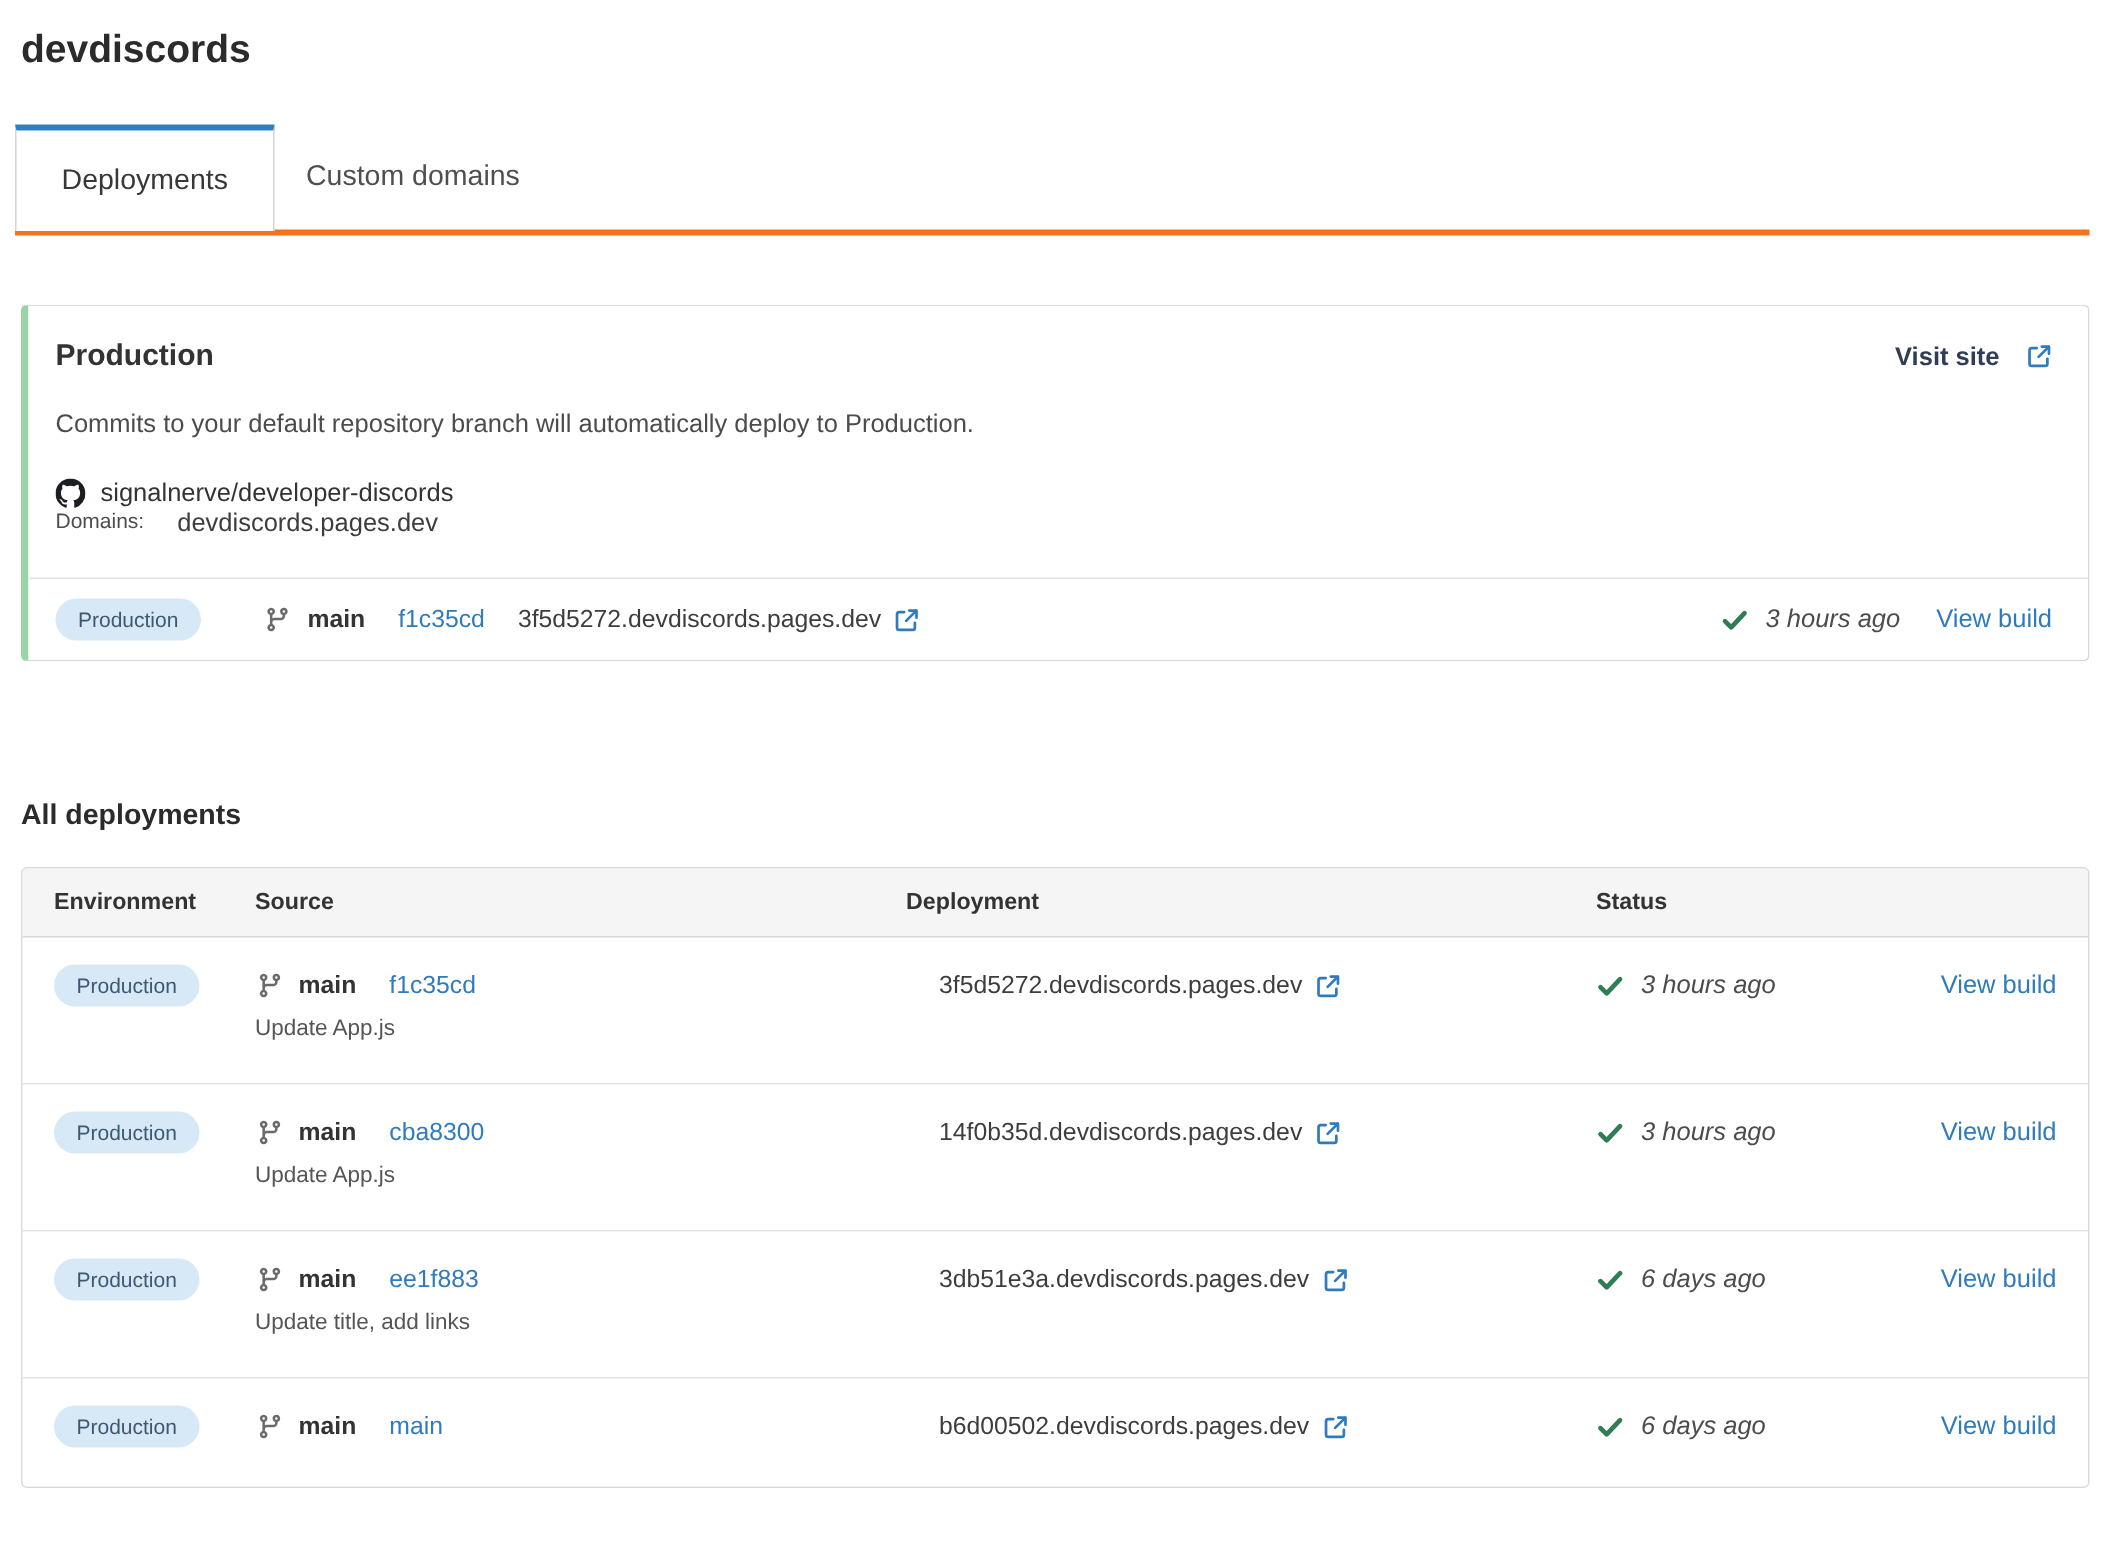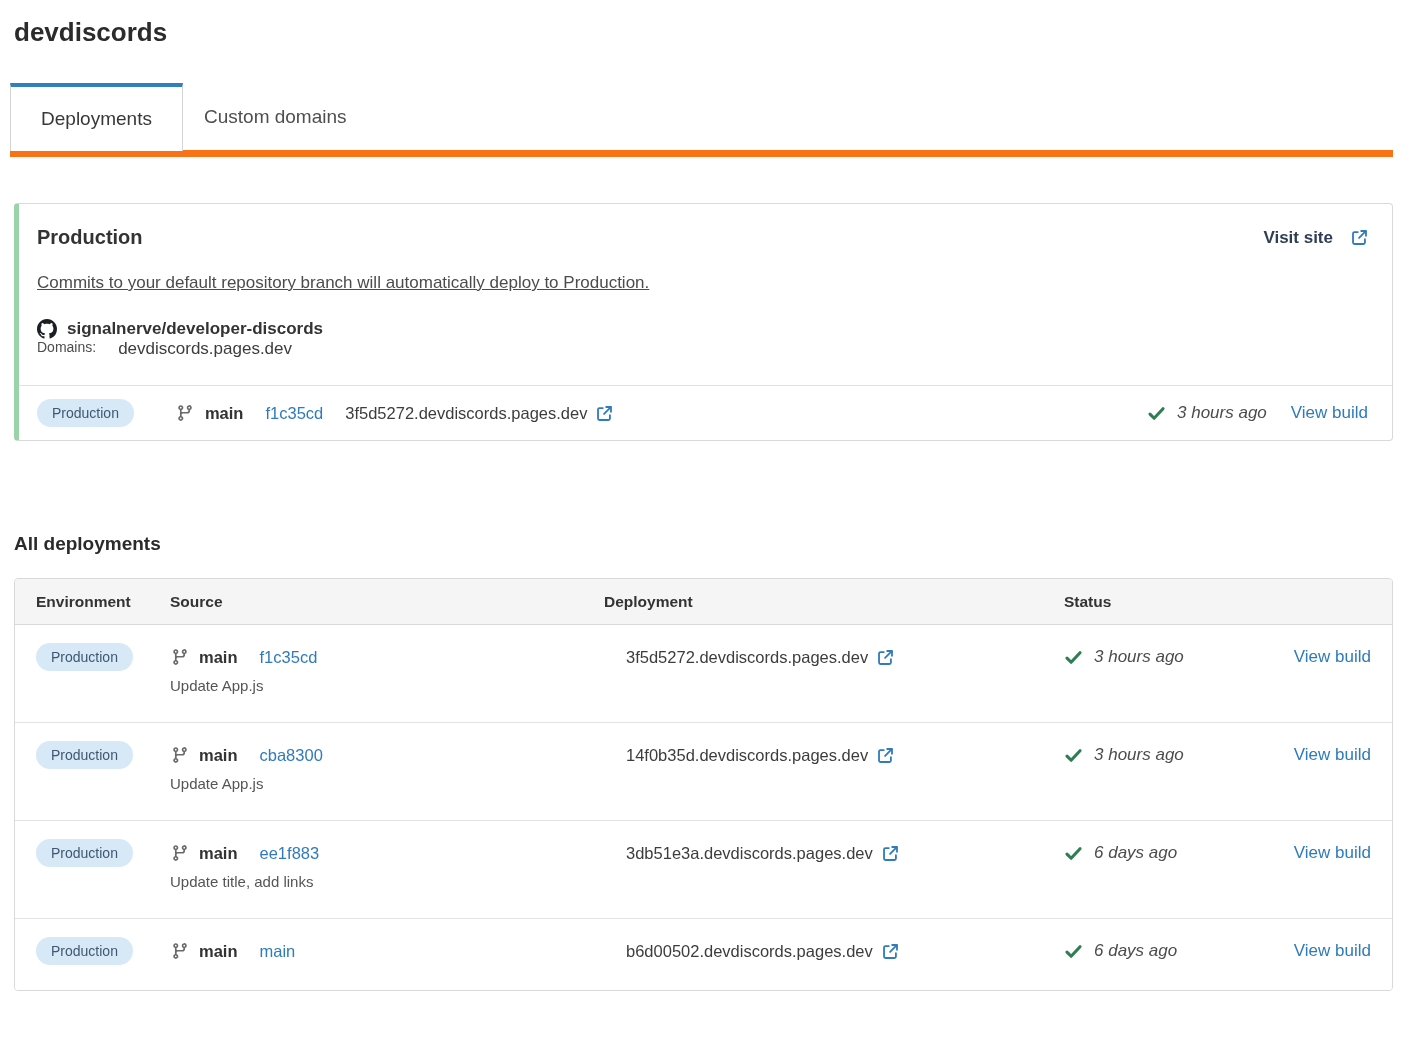--- a/index.html
+++ b/index.html
@@ -5,38 +5,38 @@
   * { box-sizing: border-box; margin: 0; padding: 0; }
   html,body { width:1413px; height:1037px; background:#fff; overflow:hidden; }
   body { font-family:"Liberation Sans", sans-serif; color:#3a3a3a; }
   .page { padding:14px 20px 0 14px; }
 
   
   .page-title { font-size:26px; line-height:36px; font-weight:bold; color:#2b2b2b; }
 
   
   .tabbar { display:flex; align-items:stretch; height:74px; margin-top:33px; margin-left:-4px;
-            border-bottom:7px solid #f97316; }
+            border-bottom:4px solid #f97316; }
   .tab { display:flex; align-items:center; justify-content:center; font-size:19px;
          color:#4f4f4f; padding:0 21px; cursor:pointer; }
   .tab.active { width:173px; padding:0; background:#fff; color:#383838;
          border:1px solid #d4d4d4; border-bottom:none; border-top:4px solid var(--tab-accent);
          margin-bottom:-1px; }
 
   
   .card { margin-top:46px; border:1px solid #d9d9d9; border-left:5px solid var(--card-accent);
           border-radius:4px; background:#fff; }
   .card-body { padding:22px 24px 26px 18px; }
   .card-head { display:flex; justify-content:space-between; align-items:center; }
   .card-title { font-size:20px; font-weight:bold; color:#333; }
   .visit-site { display:inline-flex; align-items:center; gap:9px; font-size:17px; font-weight:bold;
                 color:#2f3e56; cursor:pointer; text-decoration:none; }
-  .card-desc { margin-top:24px; font-size:17px; color:#4c4c4c;text-decoration:underline; }
+  .card-desc { margin-top:24px; font-size:17px; color:#4c4c4c; }
   .repo-row { margin-top:26px; display:flex; align-items:center; gap:10px;
-              font-size:17px; font-weight:bold; color:#333; cursor:pointer; }
+              font-size:17px; font-weight:normal; color:#333; cursor:pointer; }
   .domains-row { display:flex; align-items:flex-start; }
   .domains-label { font-size:14px; color:#4d4d4d; }
   .domains-value { margin-left:22px; font-size:17px; color:#3d3d3d; }
   .card-row { border-top:1px solid #e2e2e2; padding:13px 24px 13px 18px;
               display:flex; justify-content:space-between; align-items:center; }
   .row-left { display:flex; align-items:center; }
   .row-right { display:flex; align-items:center; }
 
   .badge { display:inline-block; background:var(--badge-bg); color:var(--badge-text);
            font-size:14px; line-height:18px; padding:5px 15px; border-radius:16px; }

